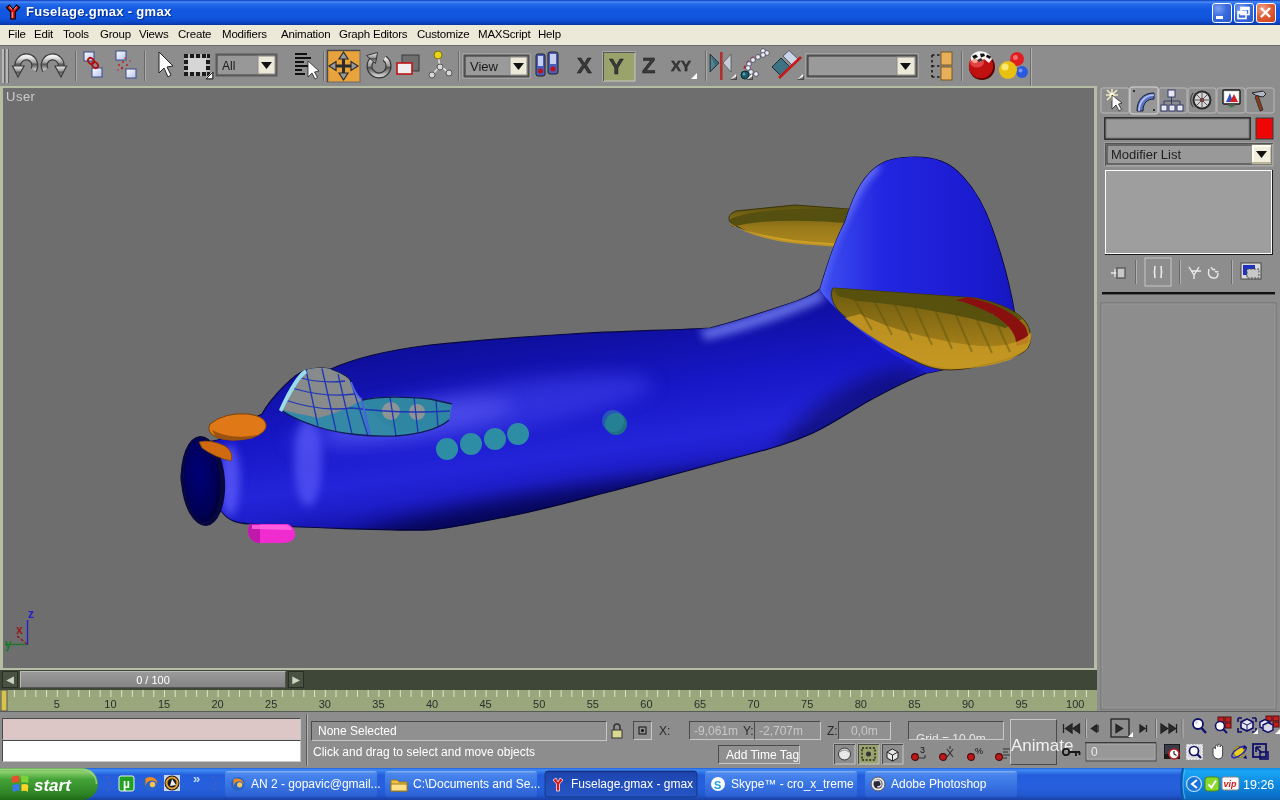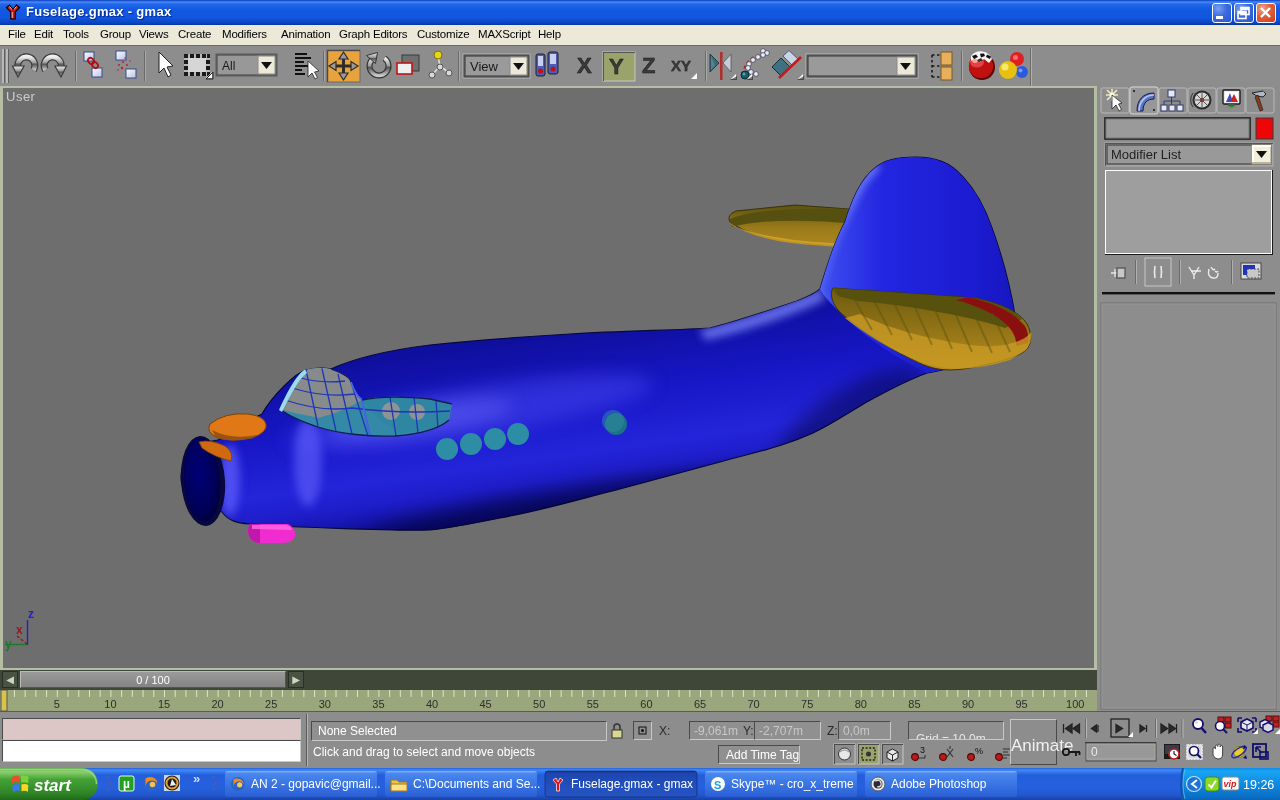--- a/index.html
+++ b/index.html
@@ -752,21 +752,21 @@
     </svg>
     <div class="sunken" style="left:633px;top:9px;width:19px;height:19px;"><svg width="17" height="17">
           <rect x="5" y="5" width="7" height="7" fill="none" stroke="#111"></rect>
           <circle cx="8.5" cy="8.5" r="1.5" fill="#111"></circle>
         </svg></div>
     <div style="position:absolute;left:659px;top:12px;color:#2a2a2a;font-size:12px;">X:</div>
     <div class="sunken" style="left:670px;top:9px;width:67px;height:19px;color:#c8c8c8;font-size:12px;padding:2px 0 0 4px;margin-left:19px;">-9,061m</div>
     <div style="position:absolute;left:743px;top:12px;color:#2a2a2a;font-size:12px;">Y:</div>
     <div class="sunken" style="left:754px;top:9px;width:67px;height:19px;color:#c8c8c8;font-size:12px;padding:2px 0 0 4px;">-2,707m</div>
     <div style="position:absolute;left:827px;top:12px;color:#2a2a2a;font-size:12px;">Z:</div>
-    <div class="sunken" style="left:838px;top:9px;width:53px;height:19px;color:#c8c8c8;font-size:12px;padding:2px 0 0 4px;">0,0m</div>
+    <div class="sunken" style="left:838px;top:9px;width:53px;height:19px;color:#c8c8c8;font-size:12px;padding:2px 0 0 12px;">0,0m</div>
     <div class="sunken" style="left:908px;top:9px;width:96px;height:19px;color:#e8e8e8;font-size:12px;padding:10px 0 0 7px;">Grid = 10,0m</div>
     <div class="sunken" style="left:718px;top:33px;width:82px;height:19px;color:#fff;font-size:12px;padding:2px 0 0 7px;">Add Time Tag</div>
     <div style="position:absolute;left:1010px;top:7px;width:47px;height:46px;background:#8d8d8d;border:1px solid #c8c8c8;border-right-color:#4a4a4a;border-bottom-color:#4a4a4a;color:#f0f0f0;font-size:17px;text-align:center;line-height:52px;">Animate</div>
     <svg id="navsvg" style="position:absolute;left:1060px;top:0" width="221" height="57">
         <g stroke="#222" stroke-width="1.3" fill="#2a2a2a">
           <path d="M3.5 12 L3.5 21"></path>
           <path d="M12 12 L5.5 16.5 L12 21 Z"></path>
           <path d="M19.5 12 L13 16.5 L19.5 21 Z"></path>
           <path d="M31.5 13 L36.5 16.5 L31.5 20 Z" transform="rotate(180 34 16.5)"></path>
           <path d="M38 13 L38 20"></path>

